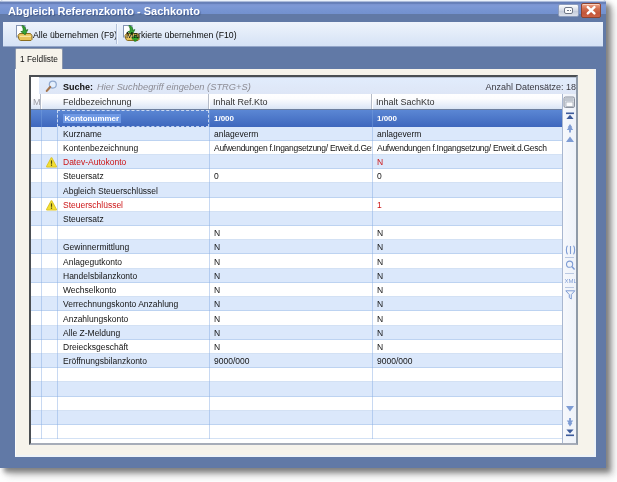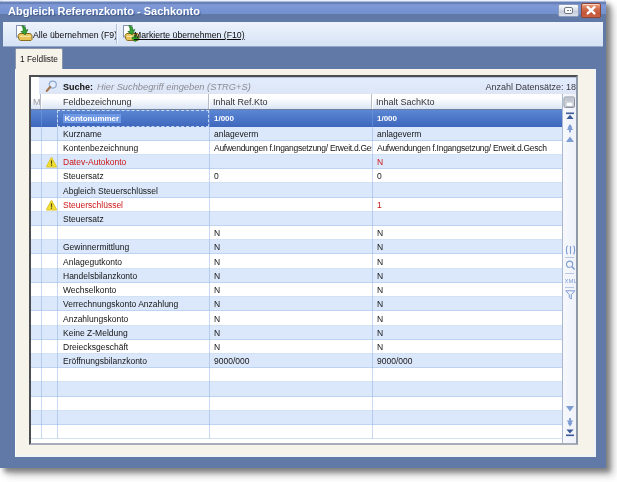--- a/index.html
+++ b/index.html
@@ -116,21 +116,21 @@
   <div class="sep"></div>
   <div class="ticon" style="left:119px; top:3px;">
     <svg width="19" height="17" viewBox="0 0 19 17">
       <rect x="1.5" y="0.5" width="8.5" height="11.5" fill="#ffffff" stroke="#8494b4" stroke-width="1"></rect>
       <path d="M4.5 8.5 L15.5 8.5 L17 10.5 L17 14.5 L16 15.5 L5.5 15.5 L4 14.5 L3 10.5 Z" fill="#e8c35a" stroke="#8a6d1f" stroke-width="1"></path>
       <path d="M4.5 10.8 L15.8 10.8 L15.8 12 L4.8 12 Z" fill="#f7e9a8" opacity="0.9"></path>
       <path d="M7.2 0.5 C10.2 1.2 10.8 3.2 10.6 5.4 L12.8 4.6 L10.2 9.8 L5.8 6.6 L8.1 6.2 C8.2 3.8 8.2 2 6.6 1.1 Z" fill="#35a435" stroke="#156515" stroke-width="0.7"></path>
       <path d="M12.2 10.2 L14.2 10.2 L14.2 12.2 L16.2 12.2 L16.2 14.2 L14.2 14.2 L14.2 16.2 L12.2 16.2 L12.2 14.2 L10.2 14.2 L10.2 12.2 L12.2 12.2 Z" fill="#2fb32f" stroke="#0f6a0f" stroke-width="0.6"></path>
     </svg>
   </div>
-  <div class="tbtxt" style="left:131px;text-decoration:underline;">Markierte übernehmen (F10)</div>
+  <div class="tbtxt" style="left:123px;">Markierte übernehmen (F10)</div>
 </div>
 <div id="page"></div>
 <div id="tab">1 Feldliste</div>
 
 <div id="panel">
   <div id="search">
     <svg class="abs" style="left:5px; top:1px;" width="15" height="15" viewBox="0 0 15 15">
       <circle cx="8.8" cy="5.6" r="3.5" fill="#e4effd" stroke="#8fa8cf" stroke-width="1.2"></circle>
       <path d="M6.2 8 L2.8 11.9" stroke="#a5764e" stroke-width="2.2" stroke-linecap="round"></path>
     </svg>
@@ -310,21 +310,21 @@
         <div class="cell c-f">Anzahlungskonto</div>
         <div class="cell c-r">N</div>
         <div class="cell c-s">N</div>
       </div>
       <div class="row alt">
         <div class="vline" style="left:10px"></div>
         <div class="vline" style="left:26px"></div>
         <div class="vline" style="left:178px"></div>
         <div class="vline" style="left:341px"></div>
         <div class="b"></div>
-        <div class="cell c-f">Keine Z-Meldung</div>
+        <div class="cell c-f">Alle Z-Meldung</div>
         <div class="cell c-r">N</div>
         <div class="cell c-s">N</div>
       </div>
       <div class="row">
         <div class="vline" style="left:10px"></div>
         <div class="vline" style="left:26px"></div>
         <div class="vline" style="left:178px"></div>
         <div class="vline" style="left:341px"></div>
         <div class="b"></div>
         <div class="cell c-f">Dreiecksgeschäft</div>

